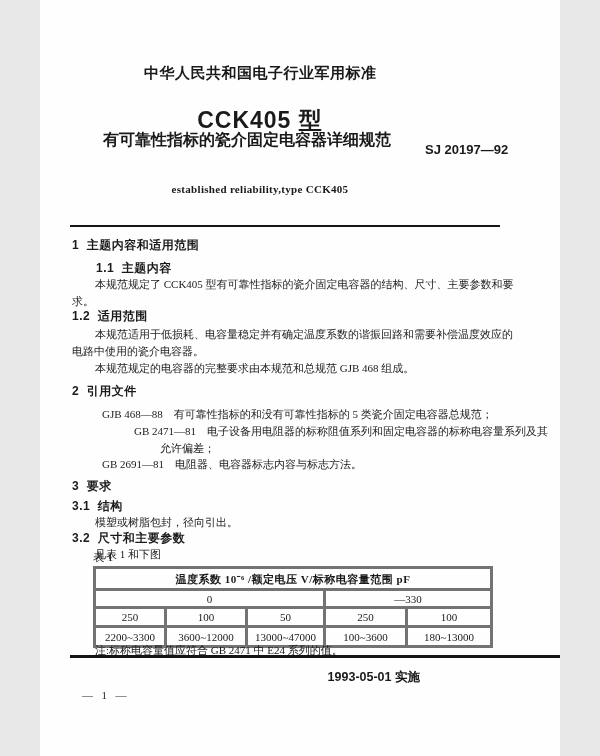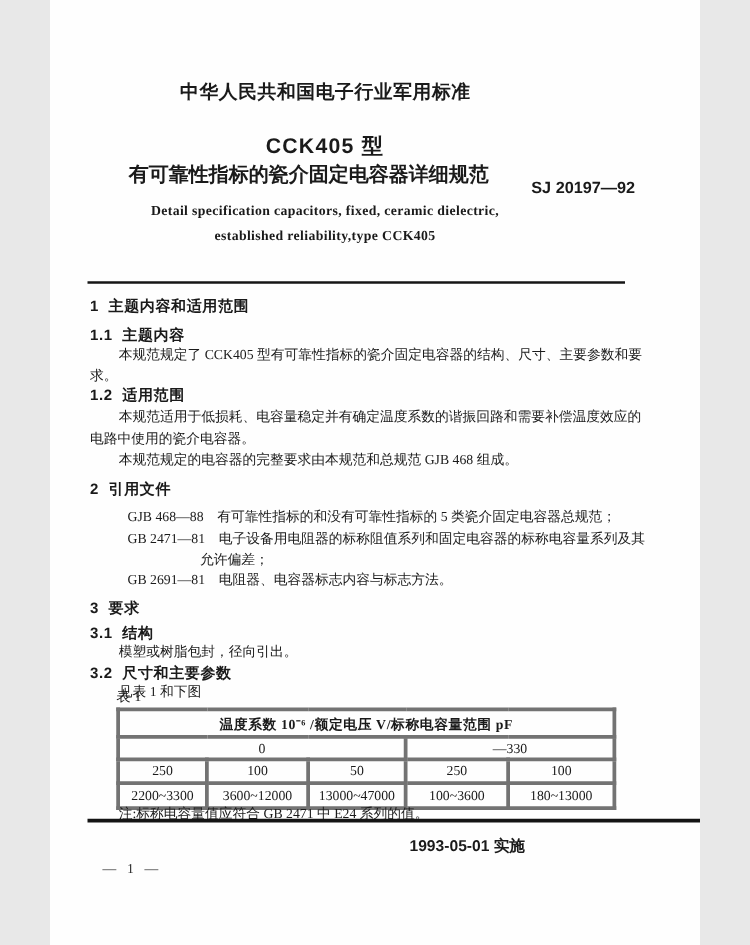--- a/index.html
+++ b/index.html
@@ -14,21 +14,21 @@
   }
   
   .hdr-authority{
     position:absolute;left:104px;top:64px;
     font-family:"Liberation Sans",sans-serif;font-weight:bold;
     font-size:15px;letter-spacing:0.5px;white-space:pre;
   }
   .hdr-model{
     position:absolute;left:0;top:105px;width:440px;text-align:center;
     font-family:"Liberation Sans",sans-serif;font-weight:bold;
-    font-size:17px;letter-spacing:1px;white-space:pre;
+    font-size:23px;letter-spacing:1px;white-space:pre;
   }
   .hdr-title{
     position:absolute;left:0;top:130px;width:414px;text-align:center;
     font-family:"Liberation Sans",sans-serif;font-weight:bold;
     font-size:16px;letter-spacing:0px;white-space:pre;
   }
   .hdr-stdno{
     position:absolute;left:385px;top:142px;
     font-family:"Liberation Sans",sans-serif;font-weight:bold;
     font-size:13px;white-space:pre;
@@ -52,30 +52,30 @@
   .bl.h{
     font-family:"Liberation Sans",sans-serif;font-weight:bold;
     font-size:12px;letter-spacing:0.5px;
   }
   .l-h{left:32px;}
   .l-p1{left:55px;}
   .l-p0{left:32px;}
   .l-ref{left:62px;}
   .l-ref2{left:120px;}
   #body-lines .bl:nth-child(1){top:238px;}
-  #body-lines .bl:nth-child(2){top:261px;}
+  #body-lines .bl:nth-child(2){top:261px;margin-left:24px;}
   #body-lines .bl:nth-child(3){top:277px;}
   #body-lines .bl:nth-child(4){top:294px;}
   #body-lines .bl:nth-child(5){top:309px;}
   #body-lines .bl:nth-child(6){top:327px;}
   #body-lines .bl:nth-child(7){top:344px;}
   #body-lines .bl:nth-child(8){top:361px;}
   #body-lines .bl:nth-child(9){top:384px;}
   #body-lines .bl:nth-child(10){top:407px;}
-  #body-lines .bl:nth-child(11){top:424px;}
+  #body-lines .bl:nth-child(11){top:424px;margin-left:32px;}
   #body-lines .bl:nth-child(12){top:441px;}
   #body-lines .bl:nth-child(13){top:457px;}
   #body-lines .bl:nth-child(14){top:479px;}
   #body-lines .bl:nth-child(15){top:499px;}
   #body-lines .bl:nth-child(16){top:515px;}
   #body-lines .bl:nth-child(17){top:531px;}
   #body-lines .bl:nth-child(18){top:547px;}
   
   .tbl-caption{
     position:absolute;left:53px;top:550px;width:397px;text-align:left;
@@ -121,21 +121,20 @@
 </style>
 </head>
 <body>
 
 <div class="page">
 
   <div class="hdr-authority">中华人民共和国电子行业军用标准</div>
   <div class="hdr-model">CCK405 型</div>
   <div class="hdr-title">有可靠性指标的瓷介固定电容器详细规范</div>
   <div class="hdr-stdno">SJ 20197—92</div>
-  <div class="hdr-en1">Detail specification capacitors, fixed, ceramic dielectric,</div>
   <div class="hdr-en2">established reliability,type CCK405</div>
   <div class="hdr-rule"></div>
 
   <div id="body-lines">
     <div class="bl h l-h">1  主题内容和适用范围</div>
     <div class="bl h l-h">1.1  主题内容</div>
     <div class="bl l-p1">本规范规定了 CCK405 型有可靠性指标的瓷介固定电容器的结构、尺寸、主要参数和要</div>
     <div class="bl l-p0">求。</div>
     <div class="bl h l-h">1.2  适用范围</div>
     <div class="bl l-p1">本规范适用于低损耗、电容量稳定并有确定温度系数的谐振回路和需要补偿温度效应的</div>

